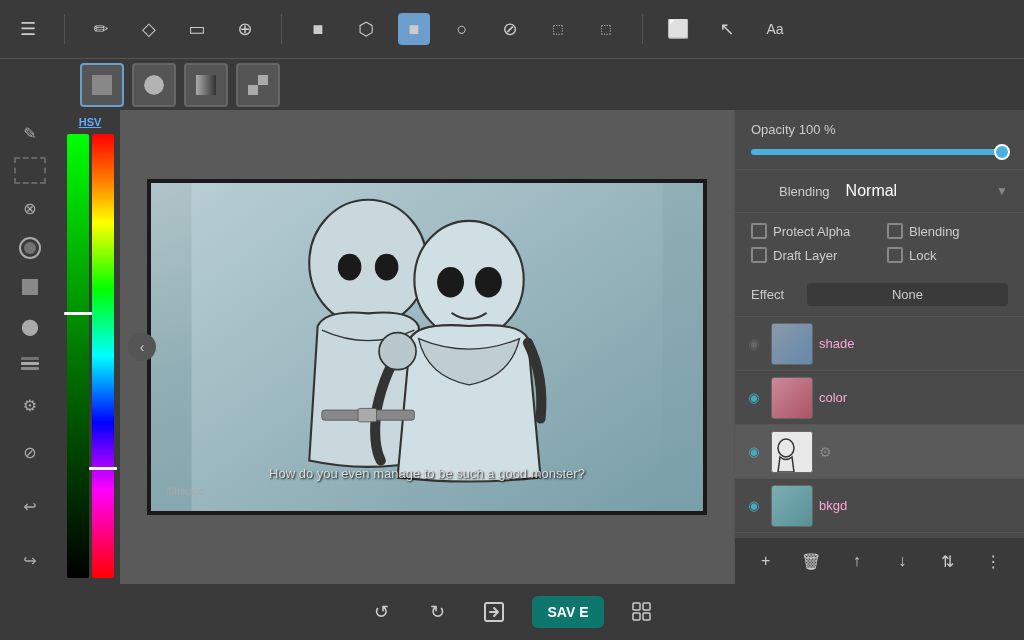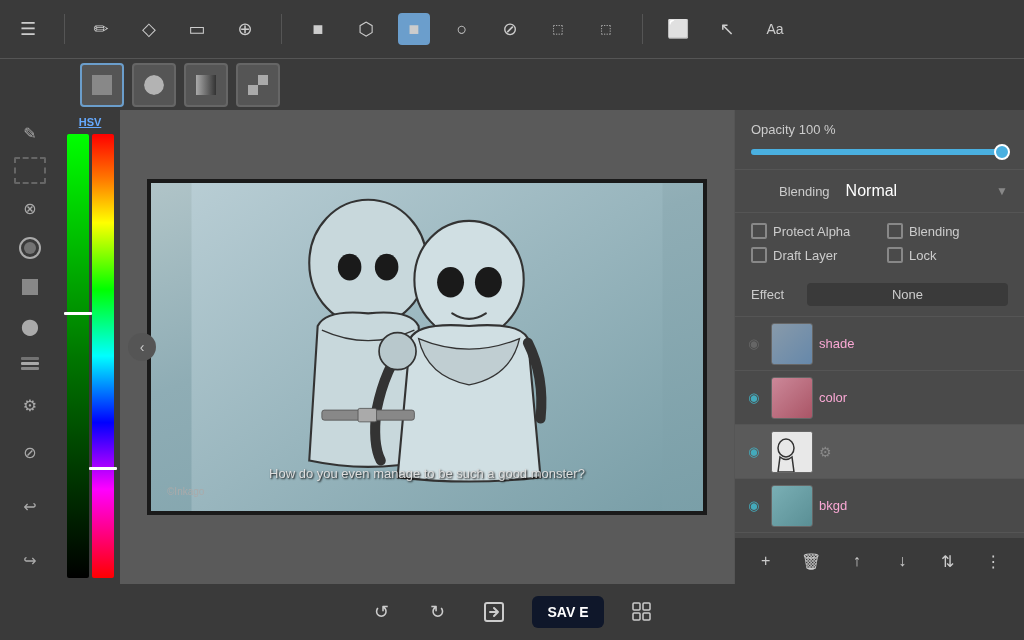--- a/index.html
+++ b/index.html
@@ -207,21 +207,21 @@
       height: 36px;
       display: flex;
       align-items: center;
       justify-content: center;
       color: #ccc;
       font-size: 18px;
       cursor: pointer;
       border-radius: 4px;
     }
     .save-btn {
-      background: #0f172a;
+      background: #0f766e;
       color: white;
       font-weight: bold;
       font-size: 14px;
       padding: 8px 16px;
       border-radius: 6px;
       cursor: pointer;
       border: none;
     }
 
     

